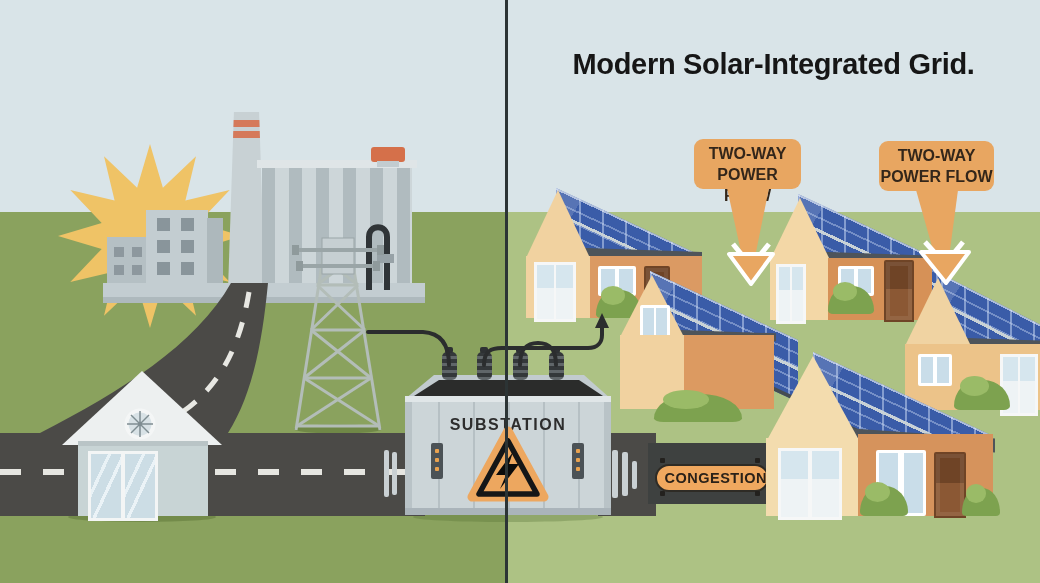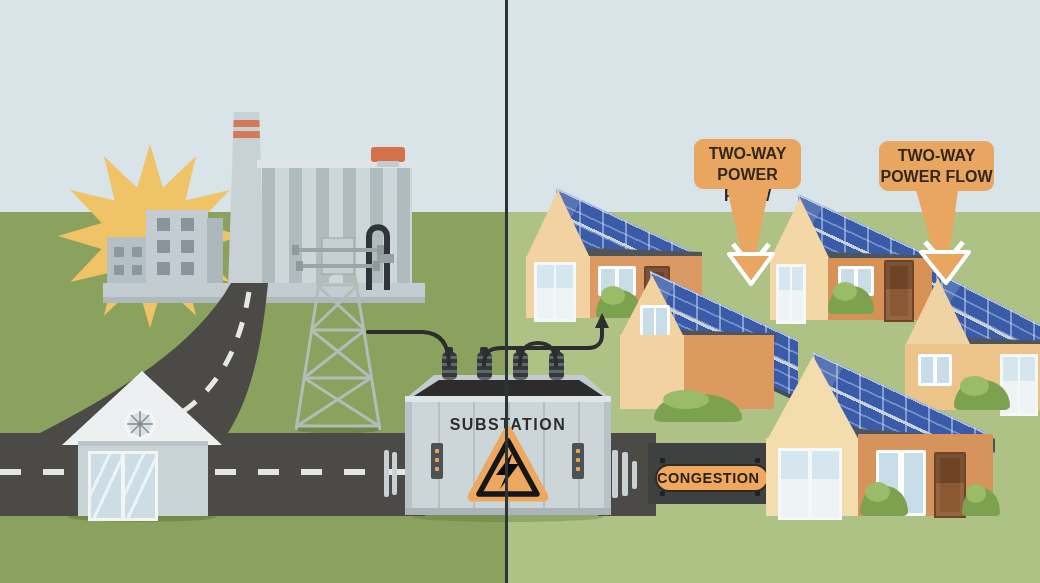--- a/index.html
+++ b/index.html
@@ -83,21 +83,21 @@
     background-image:radial-gradient(circle 2px at 6px 8px,#e9a24f 0 2px,transparent 2.5px),
                      radial-gradient(circle 2px at 6px 17px,#e9a24f 0 2px,transparent 2.5px),
                      radial-gradient(circle 2px at 6px 26px,#e9a24f 0 2px,transparent 2.5px);}
   .subLabel{left:405px;top:416px;width:206px;text-align:center;font-size:16px;font-weight:700;
     letter-spacing:1.5px;color:#2d2d2d;}
   
   .flowBox{background:#e8a661;border-radius:9px;color:#33261a;font-weight:700;font-size:16px;
     line-height:21px;text-align:center;padding-top:4px;box-sizing:border-box;}
   .congBand{left:648px;top:443px;width:131px;height:61px;background:#3e4140;}
   .congPill{left:655px;top:464px;width:110px;height:24px;background:#f0a85f;border:2px solid #2e2b25;
-    border-radius:14px;text-align:left;font-size:14.5px;font-weight:700;color:#2a2118;line-height:24px;letter-spacing:.5px;}
+    border-radius:14px;text-align:right;font-size:14.5px;font-weight:700;color:#2a2118;line-height:24px;letter-spacing:.5px;}
   .bolt{width:5px;height:5px;background:#23211e;border-radius:1px;}
   
   .divider{left:505px;top:0;width:3px;height:583px;background:#2c3435;}
   svg{display:block;}
 </style>
 </head>
 <body>
 
 <div id="scene">
 
@@ -278,14 +278,15 @@
       <polygon points="729,254 773,254 751,284" fill="#e8a661" stroke="#fff" stroke-width="4" stroke-linejoin="round"></polygon>
     </g>
     <g>
       <polygon points="916,190 958,190 950,250 933,250" fill="#e8a661"></polygon>
       <path d="M925,242 L945,264 L963,242" stroke="#fff" stroke-width="5" fill="none"></path>
       <polygon points="921,252 969,252 946,283" fill="#e8a661" stroke="#fff" stroke-width="4" stroke-linejoin="round"></polygon>
     </g>
   </svg>
 
   <div class="abs divider z16"></div>
+  <div class="abs title titleR z17">Modern Solar-Integrated Grid.</div>
 
 </div>
 
 </body></html>

